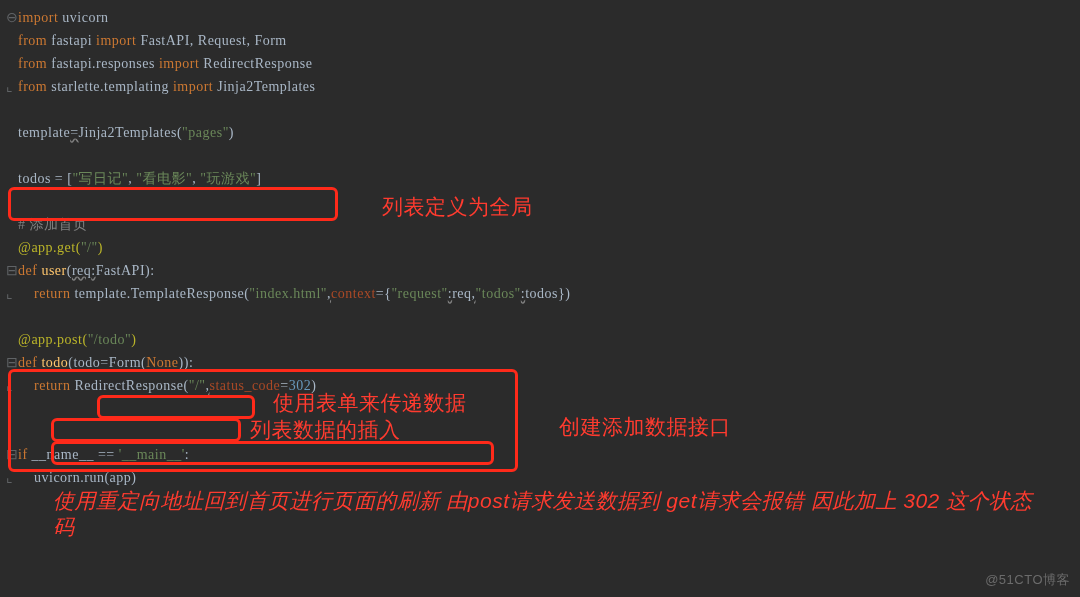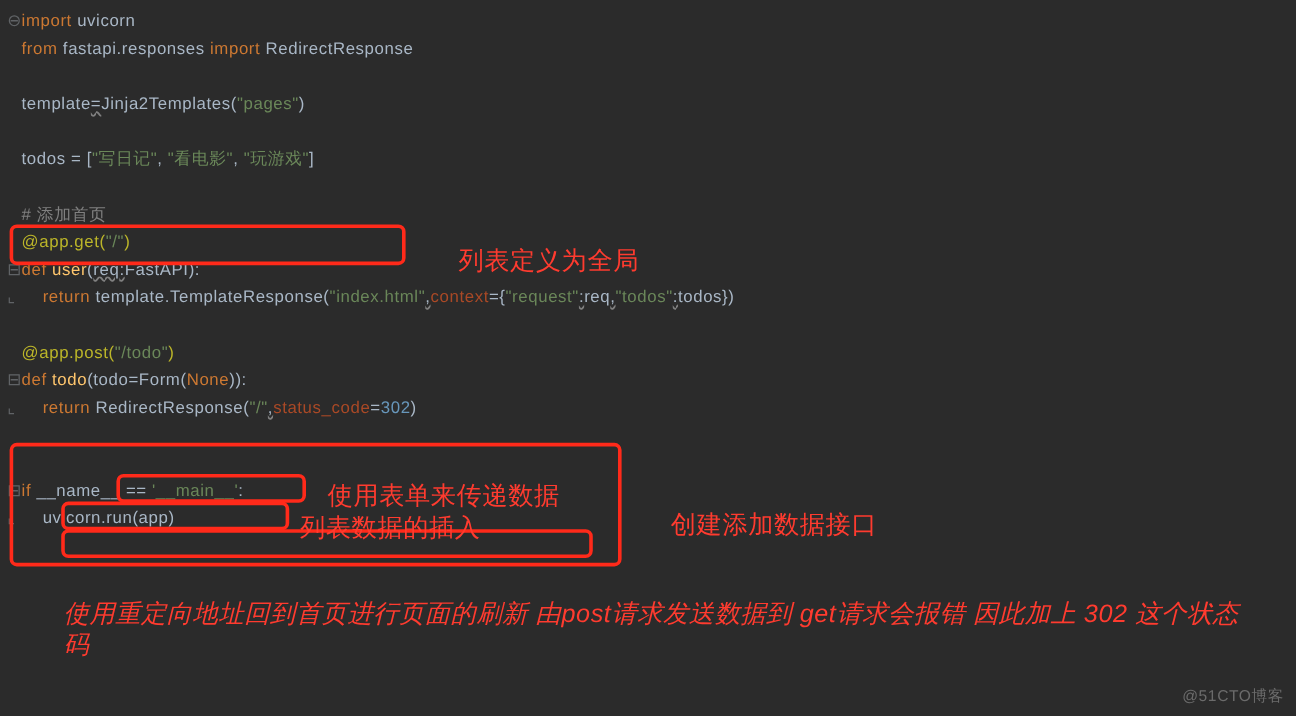--- a/index.html
+++ b/index.html
@@ -15,21 +15,21 @@
     overflow: hidden;
     position: relative;
     letter-spacing: 0.5px;
   }
   .editor {
     padding: 6px 0 6px 6px;
     position: relative;
   }
   .line {
     white-space: pre;
-    font-family: Liberation Sans, sans-serif;
+    font-family: Liberation Serif, serif;
     height: 23px;
   }
   .gutter {
     display:inline-block;
     width:12px;
     color:#606366;
     text-align:left;
   }
   .kw { color: #cc7832; }
   .mod { color: #a9b7c6; }
@@ -51,38 +51,39 @@
     box-sizing: border-box;
   }
   .anno {
     position: absolute;
     color: #ff3b2f;
     font-family: "PingFang SC","Microsoft YaHei","Heiti SC",sans-serif;
     font-size: 21px;
     line-height: 26px;
     font-weight: 400;
     pointer-events: none;
-    margin-top: 11px;
   }
   .watermark {
     position: absolute;
     right: 10px;
     bottom: 6px;
     color: #6b6b6b;
     font-family: "PingFang SC","Microsoft YaHei",sans-serif;
     font-size: 13px;
     text-align: right;
   }
 </style>
 </head>
 <body>
 
 <div class="editor">
   <div class="line"><span class="gutter">⊖</span><span class="kw">import</span><span class="mod"> uvicorn</span></div>
+  <div class="line"><span class="gutter"> </span><span class="kw">from</span><span class="mod"> fastapi </span><span class="kw">import</span><span class="mod"> FastAPI, Request, Form</span></div>
   <div class="line"><span class="gutter"> </span><span class="kw">from</span><span class="mod"> fastapi.responses </span><span class="kw">import</span><span class="mod"> RedirectResponse</span></div>
+  <div class="line"><span class="gutter">⌞</span><span class="kw">from</span><span class="mod"> starlette.templating </span><span class="kw">import</span><span class="mod"> Jinja2Templates</span></div>
   <div class="line"><span class="gutter"> </span></div>
   <div class="line"><span class="gutter"> </span><span class="id">template</span><span class="sq-wavy">=</span><span class="id">Jinja2Templates(</span><span class="str">"pages"</span><span class="id">)</span></div>
   <div class="line"><span class="gutter"> </span></div>
   <div class="line"><span class="gutter"> </span><span class="id">todos = [</span><span class="str">"写日记"</span><span class="id">, </span><span class="str">"看电影"</span><span class="id">, </span><span class="str">"玩游戏"</span><span class="id">]</span></div>
   <div class="line"><span class="gutter"> </span></div>
   <div class="line"><span class="gutter"> </span><span class="com"># 添加首页</span></div>
   <div class="line"><span class="gutter"> </span><span class="dec">@app.get</span><span class="dec">(</span><span class="str">"/"</span><span class="dec">)</span></div>
   <div class="line"><span class="gutter">⊟</span><span class="kw">def</span><span class="fn"> user</span><span class="paren">(</span><span class="id sq-wavy">req</span><span class="id sq-wavy">:</span><span class="id">FastAPI</span><span class="paren">):</span></div>
   <div class="line"><span class="gutter">⌞</span>    <span class="kw">return</span><span class="id"> template.TemplateResponse(</span><span class="str">"index.html"</span><span class="id sq-wavy">,</span><span class="param">context</span><span class="id">={</span><span class="str">"request"</span><span class="id sq-wavy">:</span><span class="id">req</span><span class="id sq-wavy">,</span><span class="str">"todos"</span><span class="id sq-wavy">:</span><span class="id">todos</span><span class="id">})</span></div>
   <div class="line"><span class="gutter"> </span></div>

